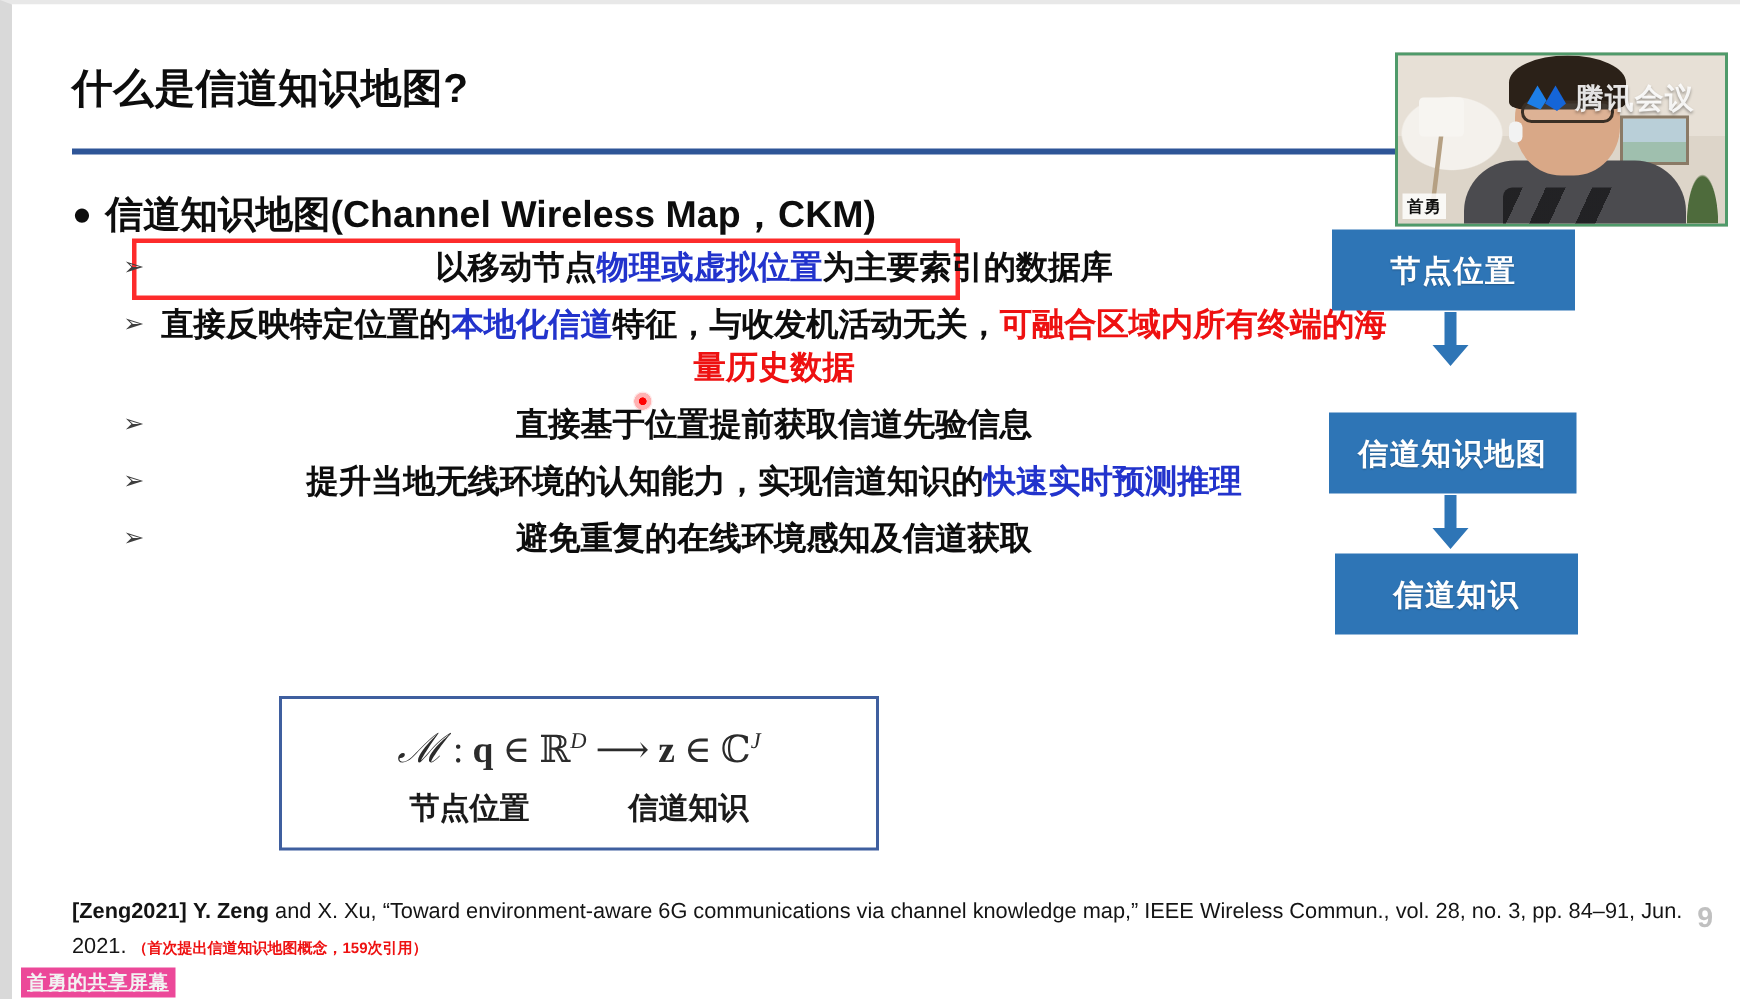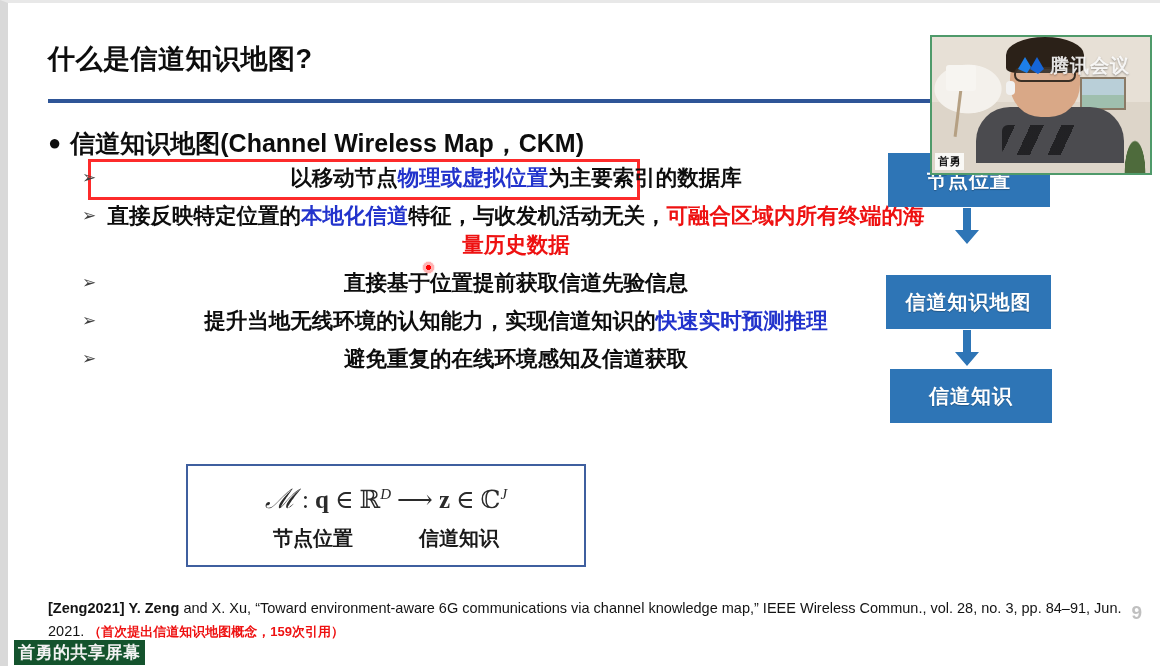--- a/index.html
+++ b/index.html
@@ -98,21 +98,21 @@
     margin-top:9px;font-size:20px;font-weight:bold;color:#1a1a1a;
     font-family:"Liberation Sans","DejaVu Sans",sans-serif;
   }
 
   
   #citation{
     position:absolute;left:40px;top:594px;width:1092px;
     font-size:14.5px;color:#141414;line-height:1.62;
   }
   #citation b{font-weight:bold;}
-  #citation .cn-red{color:#ee1111;font-weight:bold;font-size:13px;}
+  #citation .cn-red{color:#ee1111;font-weight:bold;font-size:10px;}
 
   
   #page-number{
     position:absolute;right:18px;bottom:24px;
     font-size:19px;color:#c0c0c0;font-weight:bold;
   }
 
   
   #flowchart{
     position:absolute;left:878px;top:150px;width:165px;
@@ -128,21 +128,21 @@
   #fc-box-2{width:165px;margin-top:28px;}
   #fc-box-3{width:162px;margin-left:4px;}
   .fc-arrow{
     height:40px;display:flex;align-items:center;justify-content:center;
     margin-left:-4px;
   }
   .fc-arrow svg{display:block;}
 
   
   #video-tile{
-    position:absolute;left:922px;top:32px;width:222px;height:140px;
+    position:absolute;left:922px;top:32px;width:222px;height:116px;
     border:2px solid #4f9a6a;box-sizing:border-box;
     overflow:hidden;background:#cfc6bb;
   }
   #video-bg{
     position:absolute;inset:0;
     background:
       radial-gradient(ellipse 55px 40px at 36px 52px, #f4f1ec 0 60%, rgba(244,241,236,0) 62%),
       linear-gradient(#e7e0d6 0 48%, #ddd5c9 48% 100%);
   }
   #wall-pic{
@@ -207,22 +207,22 @@
     letter-spacing:.5px;
   }
 
   
   #share-bar{
     position:absolute;left:0;bottom:0;width:1160px;height:18px;
     background:#ffffff;
   }
   #share-label{
     position:absolute;left:6px;bottom:1px;
-    background:#14532d;color:#f2f2f2;
-    font-size:17px;font-weight:bold;padding:1px 4px;letter-spacing:.5px;
+    background:#ec4899;color:#f2f2f2;
+    font-size:13px;font-weight:bold;padding:1px 4px;letter-spacing:.5px;text-decoration:underline;
   }
 </style>
 </head>
 <body>
 
 <div id="screen-frame">
 
   <div id="slide">
 
     <div id="slide-title">什么是信道知识地图?</div>

